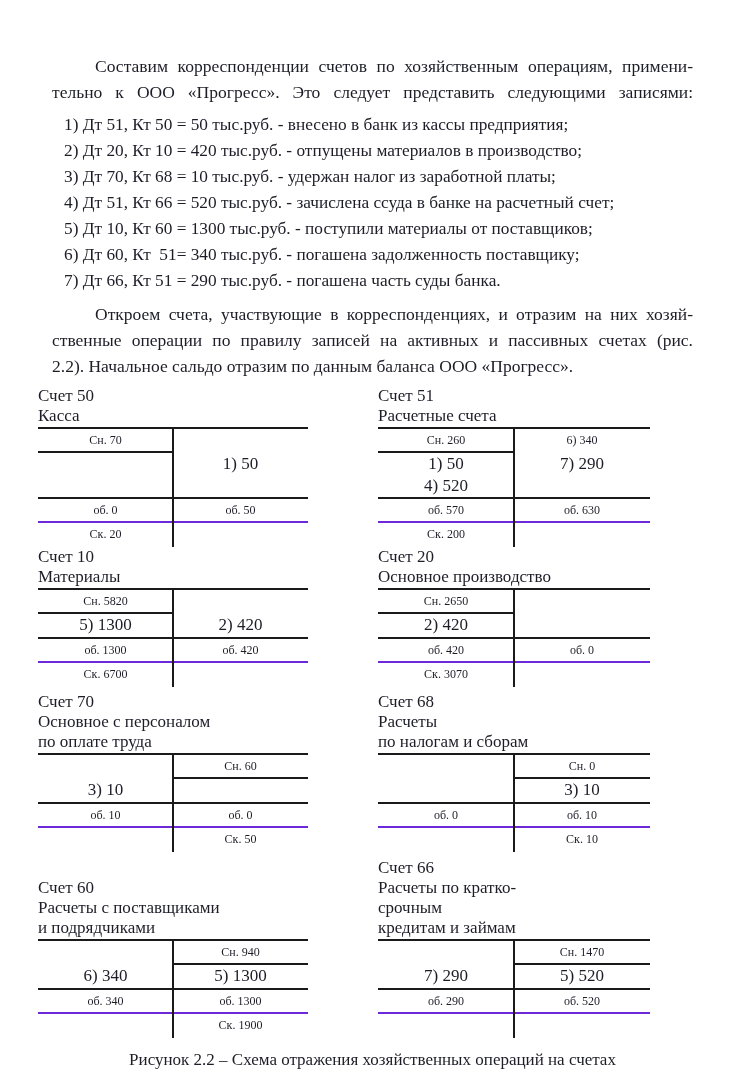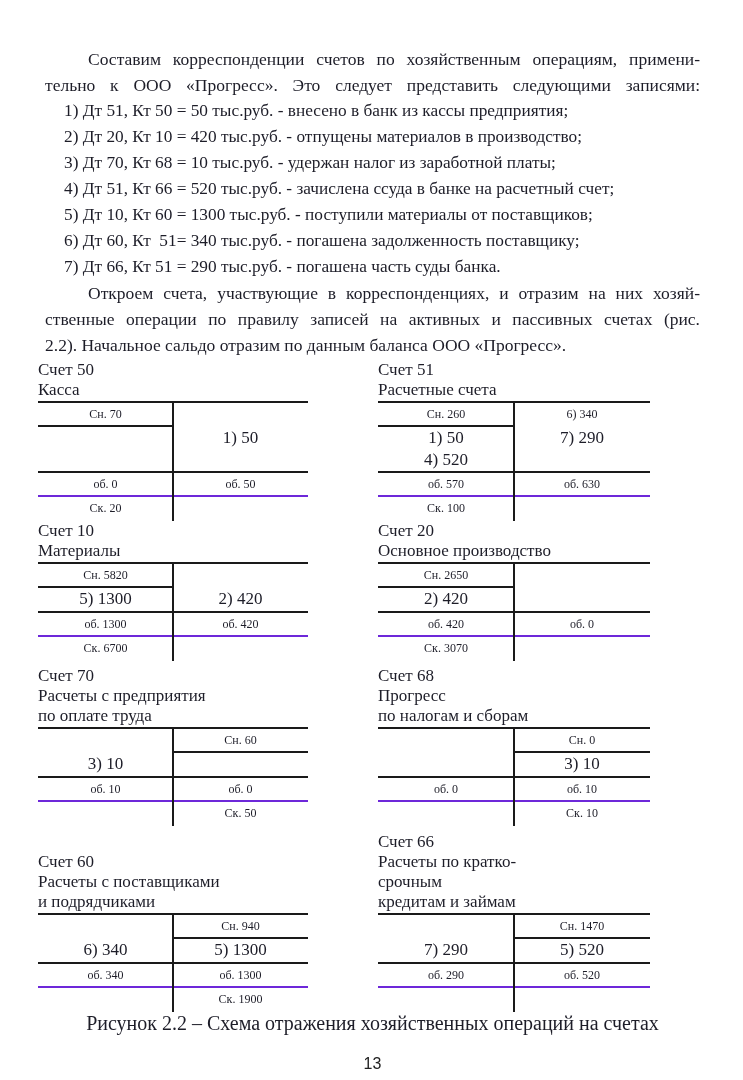--- a/index.html
+++ b/index.html
@@ -6,21 +6,21 @@
   body {
     width: 743px; height: 1080px;
     background: #ffffff;
     color: #1d1d28;
     font-family: "Liberation Serif", serif;
     overflow: hidden;
   }
   .page { box-sizing: border-box; padding: 46px 43px 0 45px; }
 
   
-  .para { margin: 0; }
+  .para { margin: 7px; }
   .pline { display: block; font-size: 17.5px; line-height: 26px; }
   .jl { text-align: justify; text-align-last: justify; }
   .indent { padding-left: 43px; box-sizing: border-box; }
 
   
   .op { font-size: 17.3px; line-height: 26px; padding-left: 19px; white-space: pre-wrap; }
 
   
   .accounts { margin-left: -7px; margin-top: 2px; }
   .pair { display: grid; grid-template-columns: 270px 272px; column-gap: 70px; align-items: end; }
@@ -38,21 +38,21 @@
   .snr .cell:last-child  { border-bottom: 2px solid #1a1a1a; }
 
   .entries { display: flex; align-items: flex-start; min-height: 23px; }
   .pair1 .entries { min-height: 44px; }
   .col { width: 50%; }
   .ent { font-size: 17px; line-height: 22px; text-align: center; }
 
   .ob { border-top: 2px solid #1a1a1a; border-bottom: 2px solid #6d28d9; }
   .sk .cell { line-height: 23px; height: 24px; }
 
-  .caption { text-align: center; font-size: 20px; }
+  .caption { text-align: center; font-size: 17px; margin-top: 12px; }
   .pagenum { text-align: center; font-size: 16px; margin-top: 20px; font-family: "Liberation Sans", sans-serif; color: #222; }
 </style>
 </head>
 <body>
 
 <div class="page">
 
   <p class="para">
     <span class="pline indent jl">Составим корреспонденции счетов по хозяйственным операциям, примени-</span>
     <span class="pline jl">тельно к ООО «Прогресс». Это следует представить следующими записями:</span>
@@ -123,21 +123,21 @@
             </div>
             <div class="col">
               <div class="ent">7) 290</div>
             </div>
           </div>
           <div class="trow ob">
             <div class="cell">об. 570</div>
             <div class="cell">об. 630</div>
           </div>
           <div class="trow sk">
-            <div class="cell">Ск. 100</div>
+            <div class="cell">Ск. 200</div>
             <div class="cell"></div>
           </div>
         </div>
       </div>
     </div>
 
     <div class="pair pair2">
       <div class="acct">
         <div class="ahead">
           <div class="hl">Счет 10</div>
@@ -194,21 +194,21 @@
             <div class="cell"></div>
           </div>
         </div>
       </div>
     </div>
 
     <div class="pair pair3">
       <div class="acct">
         <div class="ahead">
           <div class="hl">Счет 70</div>
-          <div class="hl">Расчеты с предприятия</div>
+          <div class="hl">Основное с персоналом</div>
           <div class="hl">по оплате труда</div>
         </div>
         <div class="tb">
           <div class="vline"></div>
           <div class="trow sn snr">
             <div class="cell"></div>
             <div class="cell">Сн. 60</div>
           </div>
           <div class="trow entries">
             <div class="col">
@@ -223,21 +223,21 @@
           <div class="trow sk">
             <div class="cell"></div>
             <div class="cell">Ск. 50</div>
           </div>
         </div>
       </div>
 
       <div class="acct">
         <div class="ahead">
           <div class="hl">Счет 68</div>
-          <div class="hl">Прогресс</div>
+          <div class="hl">Расчеты</div>
           <div class="hl">по налогам и сборам</div>
         </div>
         <div class="tb">
           <div class="vline"></div>
           <div class="trow sn snr">
             <div class="cell"></div>
             <div class="cell">Сн. 0</div>
           </div>
           <div class="trow entries">
             <div class="col"></div>

